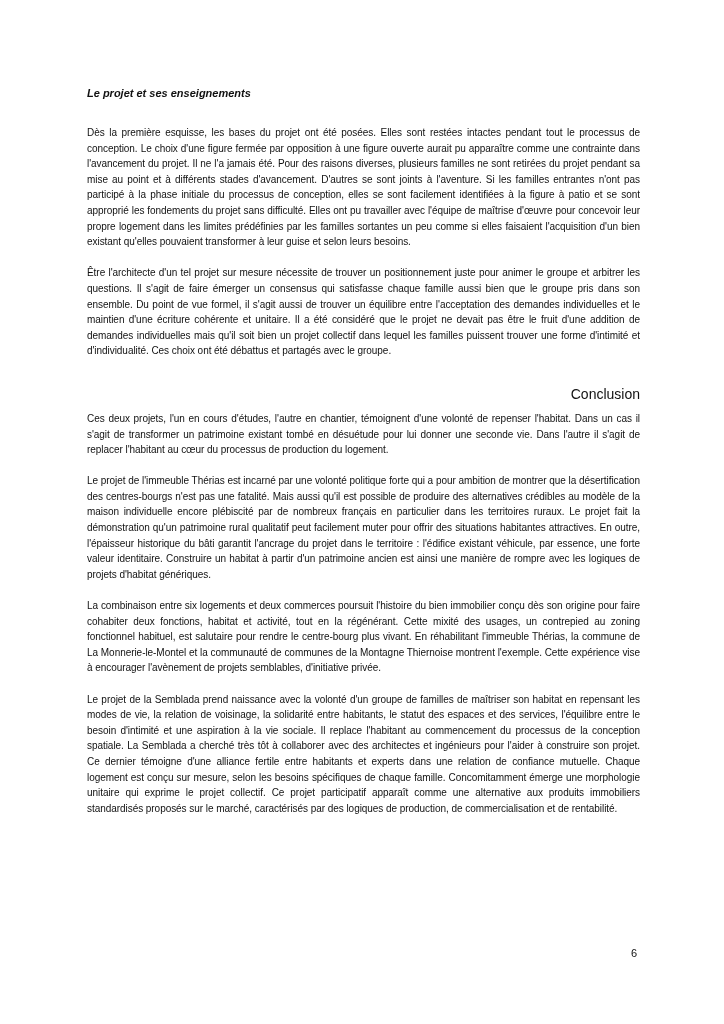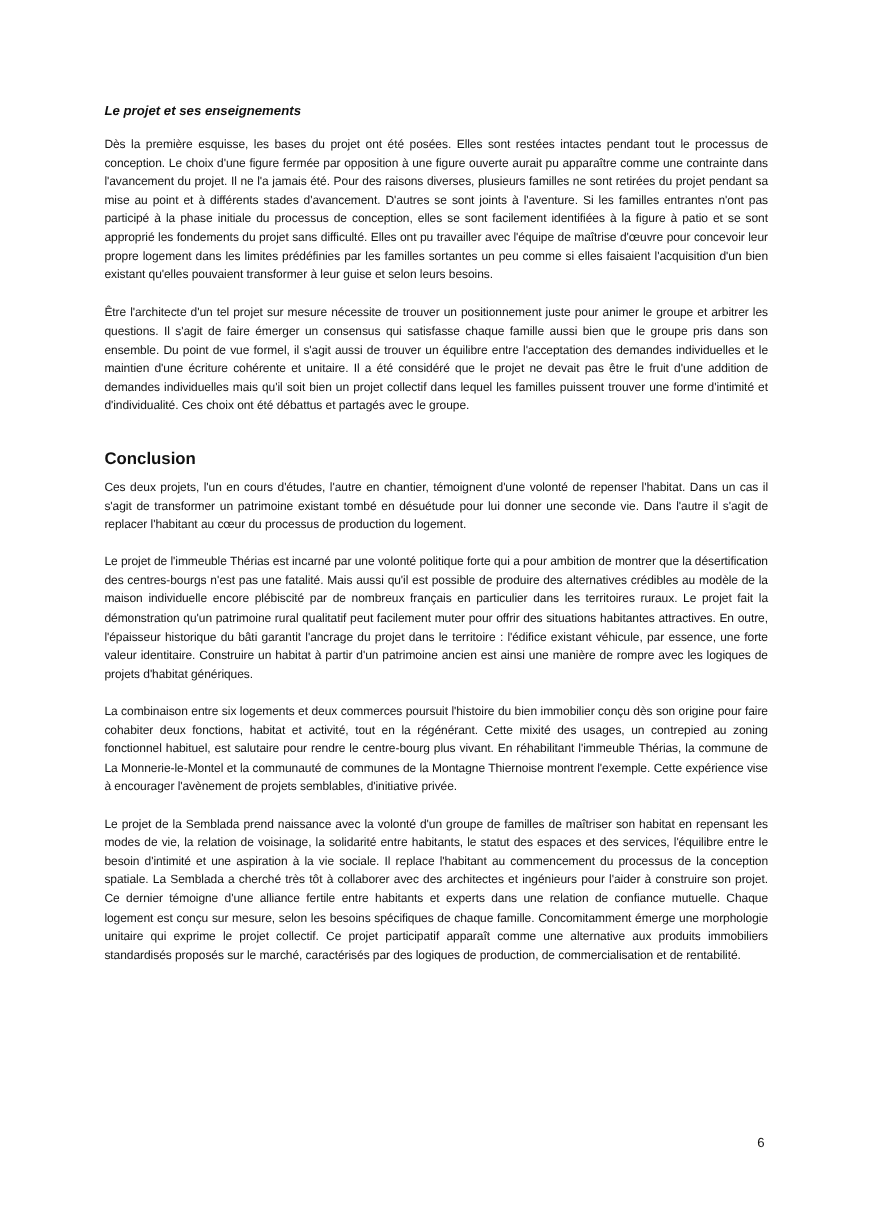--- a/index.html
+++ b/index.html
@@ -18,28 +18,29 @@
     .page {
       position: absolute;
       left: 87px;
       top: 86px;
       width: 553px;
     }
     .subheading {
       font-size: 11px;
       font-weight: bold;
       font-style: italic;
-      margin: 0 0 12px 0;
+      margin: 0 0 24px 0;
       line-height: 15px;
     }
     .heading {
       font-size: 14px;
-      font-weight: bold;
+      font-weight: normal;
       margin: 26px 0 8px 0;
       line-height: 18px;
+      text-align: right;
     }
     p {
       font-size: 10px;
       line-height: 15.6px;
       text-align: justify;
       margin: 0 0 15.6px 0;
       letter-spacing: -0.05px;
     }
     .page-number {
       position: absolute;

